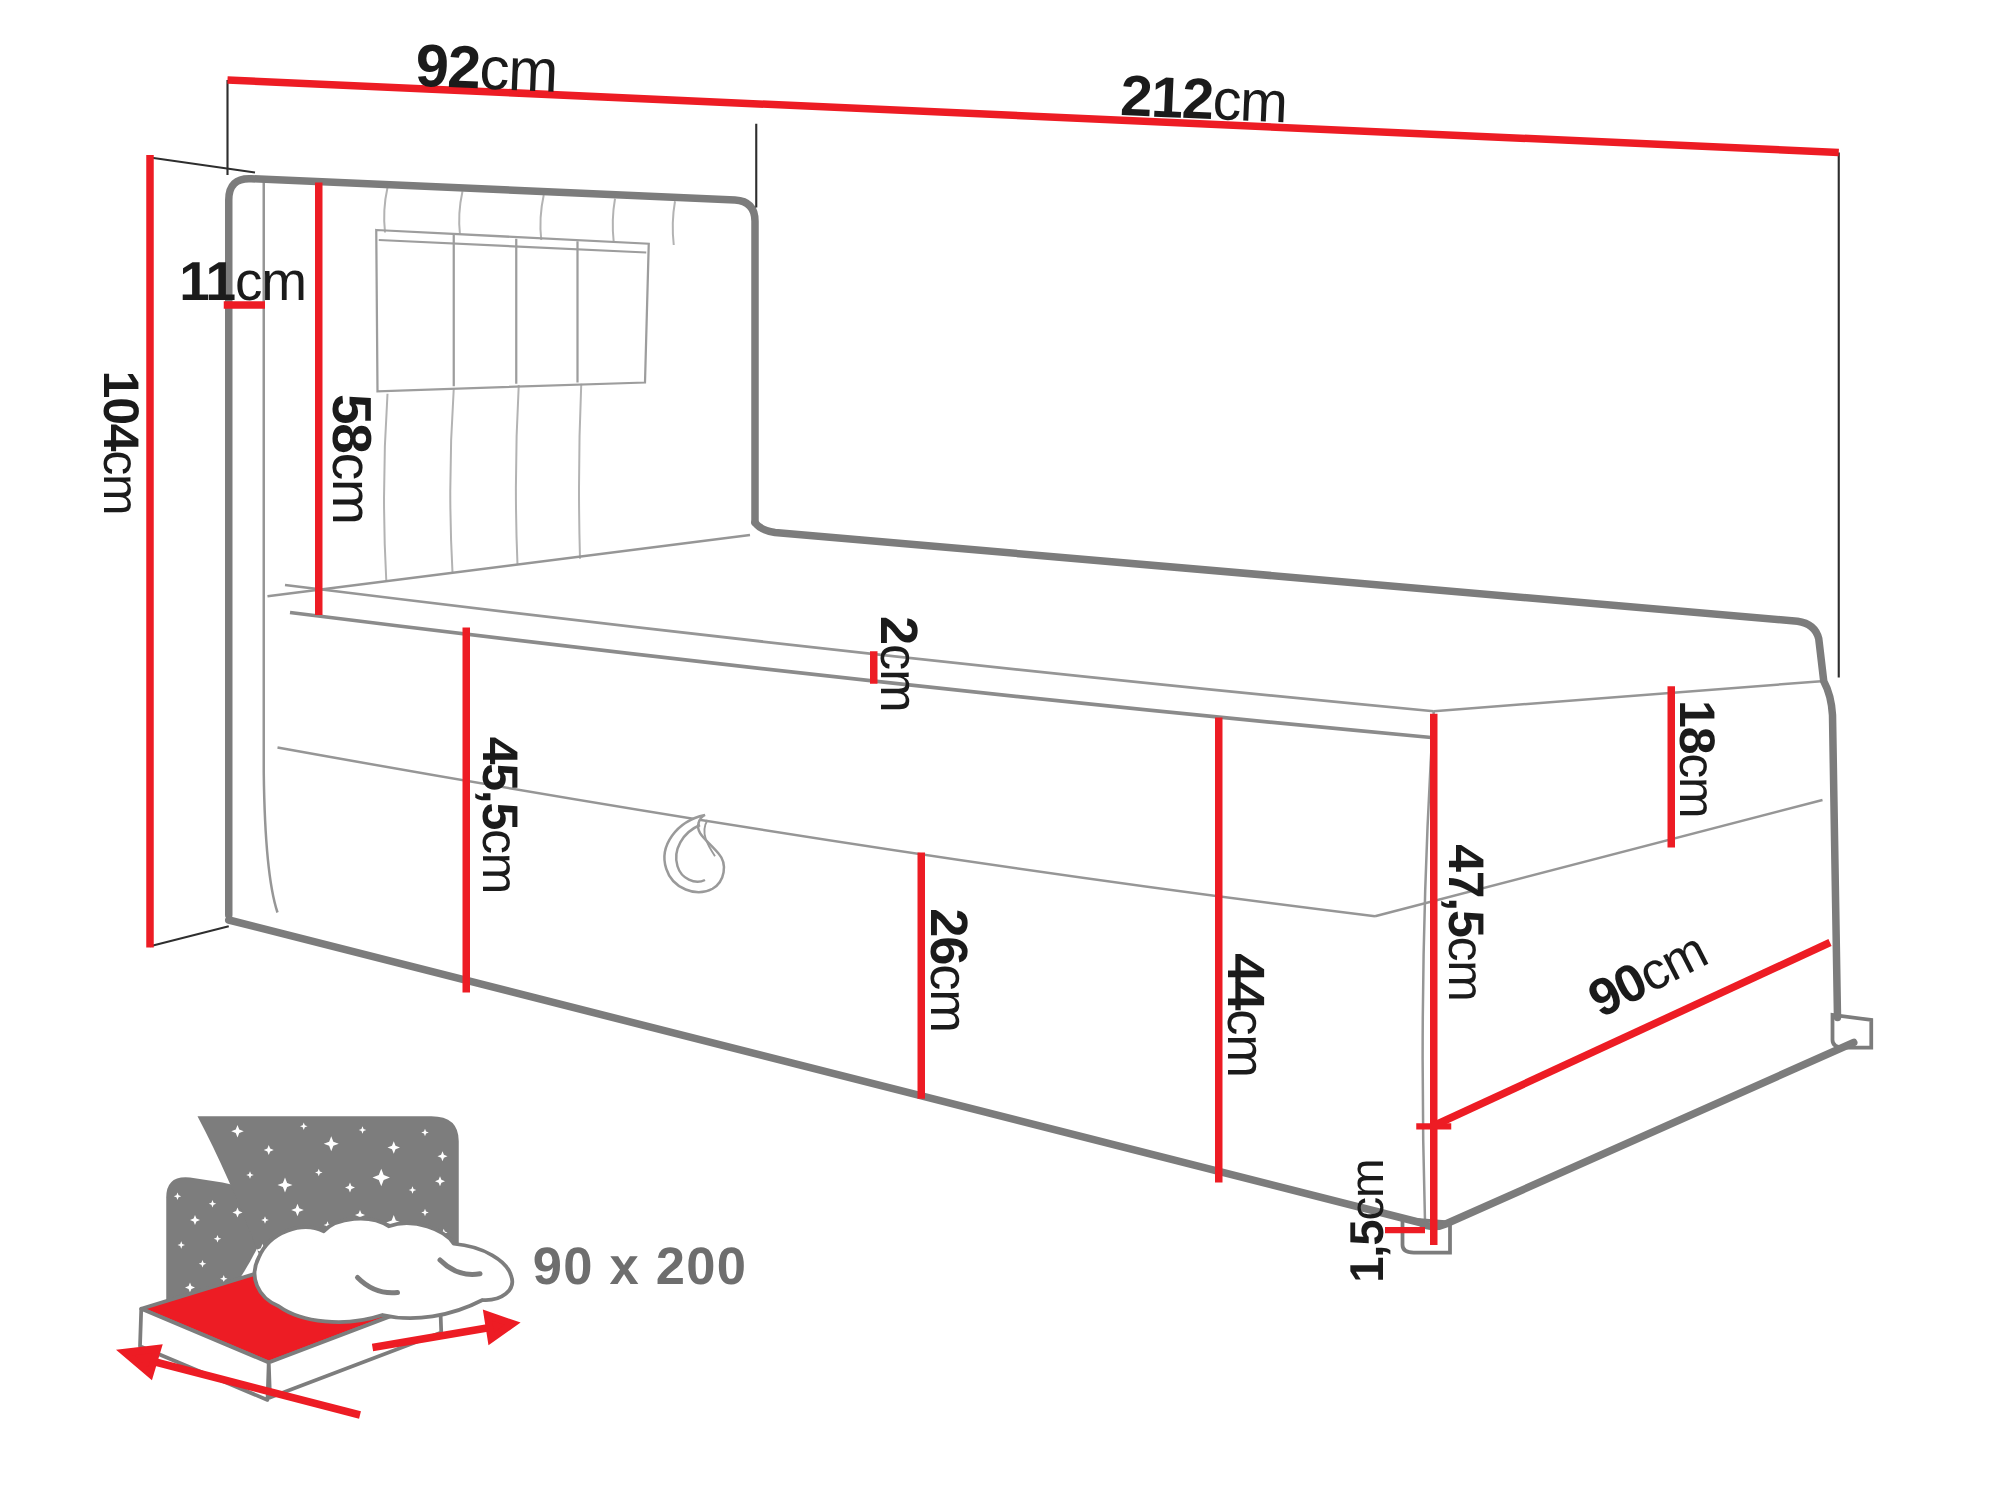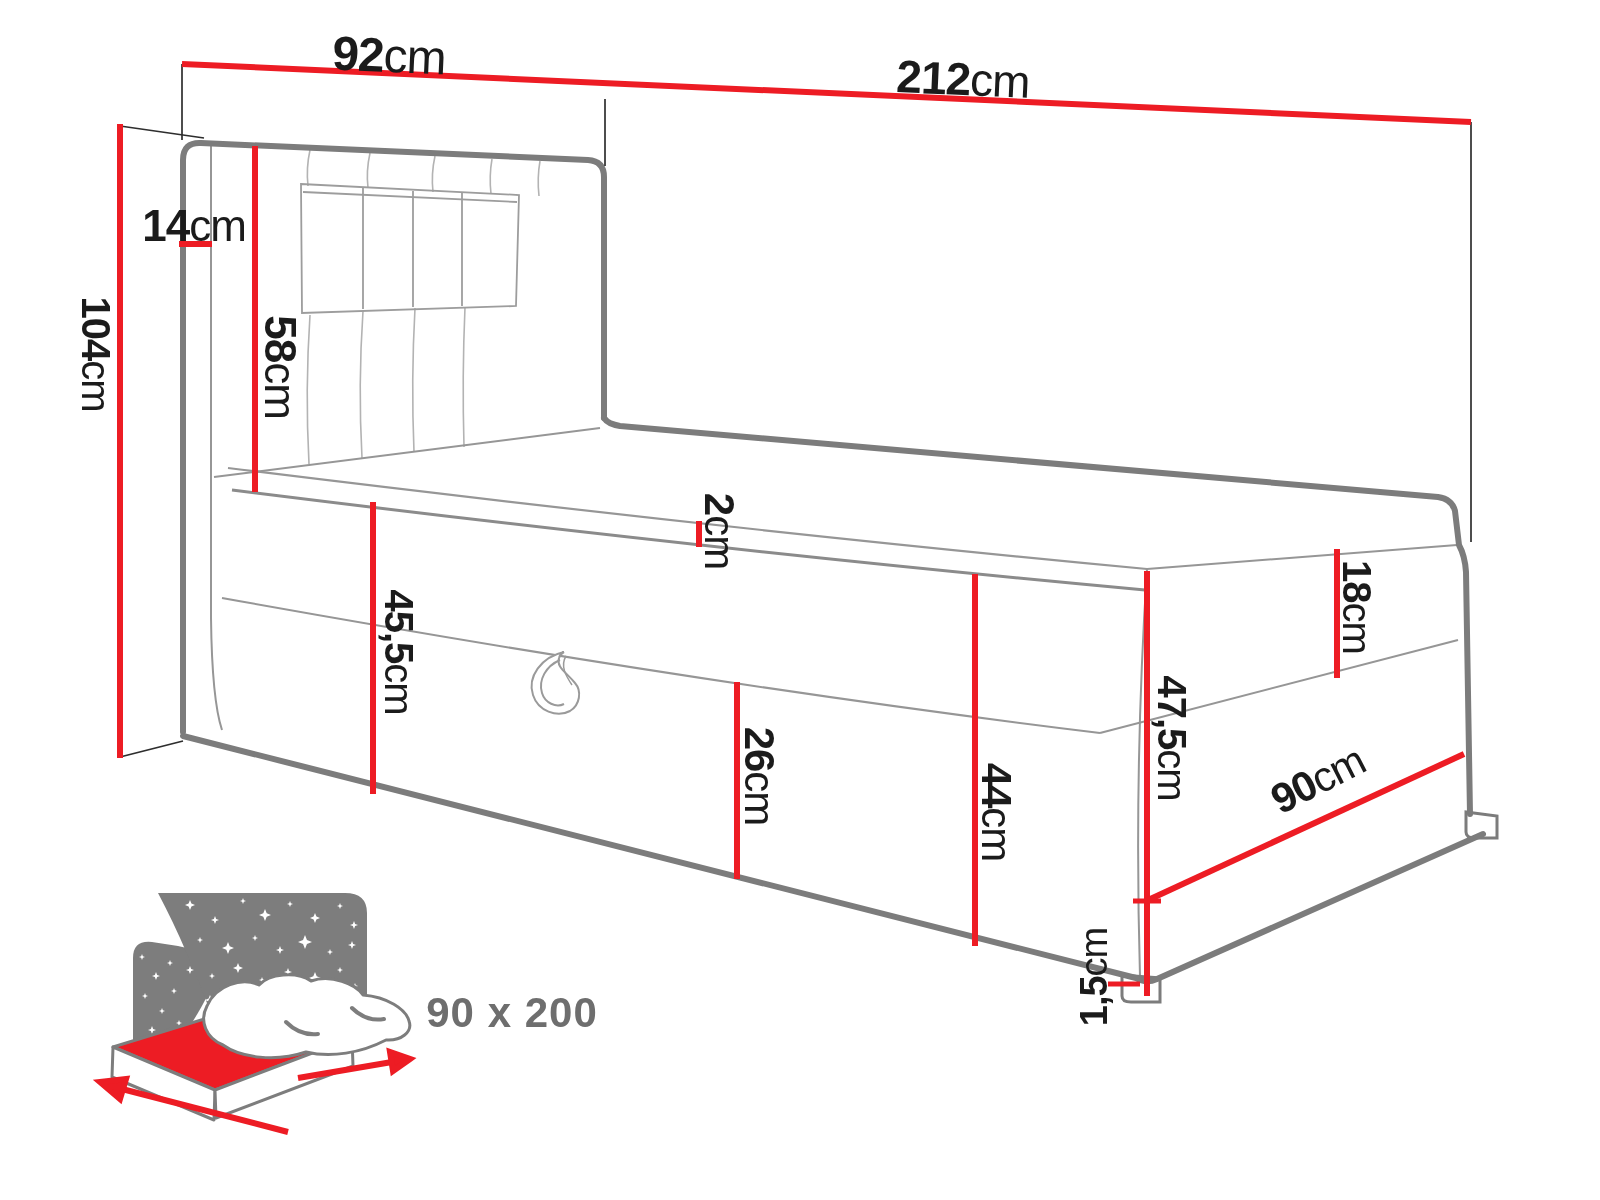--- a/index.html
+++ b/index.html
@@ -151,21 +151,21 @@
   </g>
 </svg>
 
 <div class="lbl" style="left:389px;top:56px;font-size:48px;--r:2.5deg">
   <span class="num">92</span><span class="unit">cm</span>
 </div>
 <div class="lbl" style="left:963px;top:79px;font-size:46px;--r:2.5deg">
   <span class="num">212</span><span class="unit">cm</span>
 </div>
 <div class="lbl" style="left:194px;top:226px;font-size:44px">
-  <span class="num">14</span><span class="unit">cm</span>
+  <span class="num">11</span><span class="unit">cm</span>
 </div>
 <div class="lbl" style="left:96px;top:354px;font-size:40px;--r:90deg">
   <span class="num">104</span><span class="unit">cm</span>
 </div>
 <div class="lbl" style="left:280px;top:367px;font-size:44px;--r:90deg">
   <span class="num">58</span><span class="unit">cm</span>
 </div>
 <div class="lbl" style="left:399px;top:652px;font-size:40px;--r:90deg">
   <span class="num">45,5</span><span class="unit">cm</span>
 </div>

